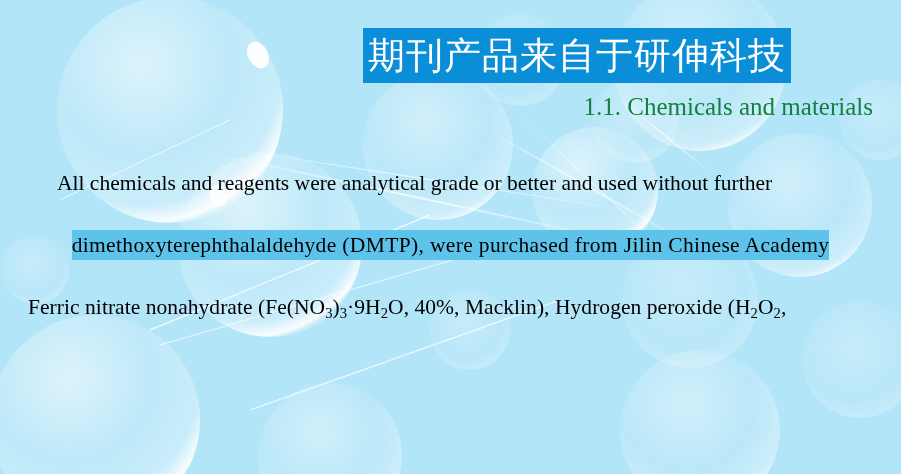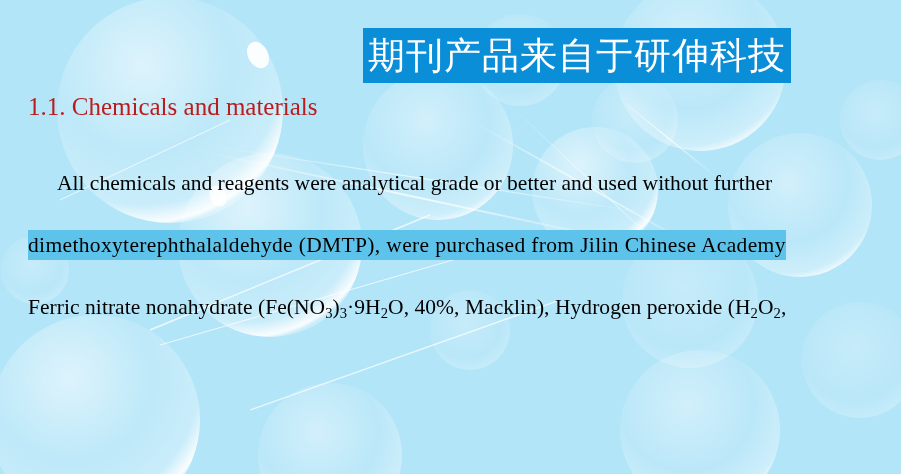--- a/index.html
+++ b/index.html
@@ -47,23 +47,24 @@
   
   .content {
     position: absolute;
     left: 28px;
     top: 88px;
     width: 845px;
   }
   .heading {
     font-size: 25px;
     line-height: 38px;
-    color: #b91c1c;
+    color: #15803d;
     margin: 0 0 42px 0;
     white-space: nowrap;
+    text-align: right;
   }
   .para-line {
     font-size: 21.5px;
     line-height: 30px;
     color: #000000;
     height: 62px;
     position: relative;
     white-space: nowrap;
   }
   .para-line .lt {
@@ -74,21 +75,21 @@
   }
   sub {
     font-size: 0.68em;
     vertical-align: -0.28em;
   }
   
   .gap-sm { display: inline-block; width: 6px; }
   .gap-xxl { display: inline-block; width: 92px; }
   .indent { display: inline-block; width: 29px; }
   .line2-a { letter-spacing: 0.1px; }
-  .line3 { letter-spacing: 0.35px; }
+  .line3 { letter-spacing: 0.35px; text-align: center; }
   .line4a { letter-spacing: 0.9px; }
   .line4b { letter-spacing: 0.25px; }
   .line5 { letter-spacing: 0.05px; }
 </style>
 </head>
 <body>
 
 <div id="page">
 
   <svg id="bubbles" viewBox="0 0 901 474" xmlns="http://www.w3.org/2000/svg">

